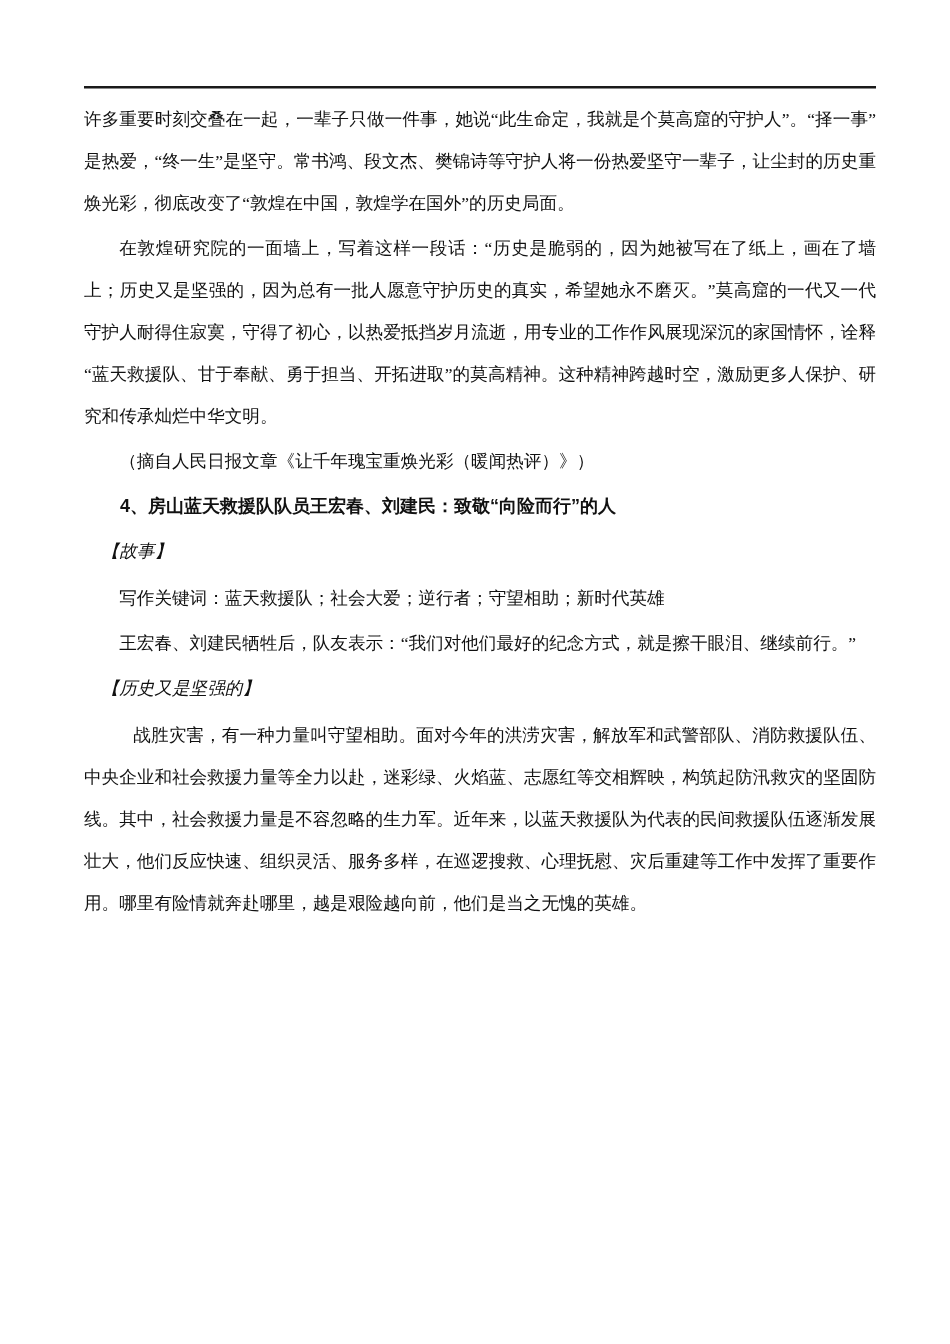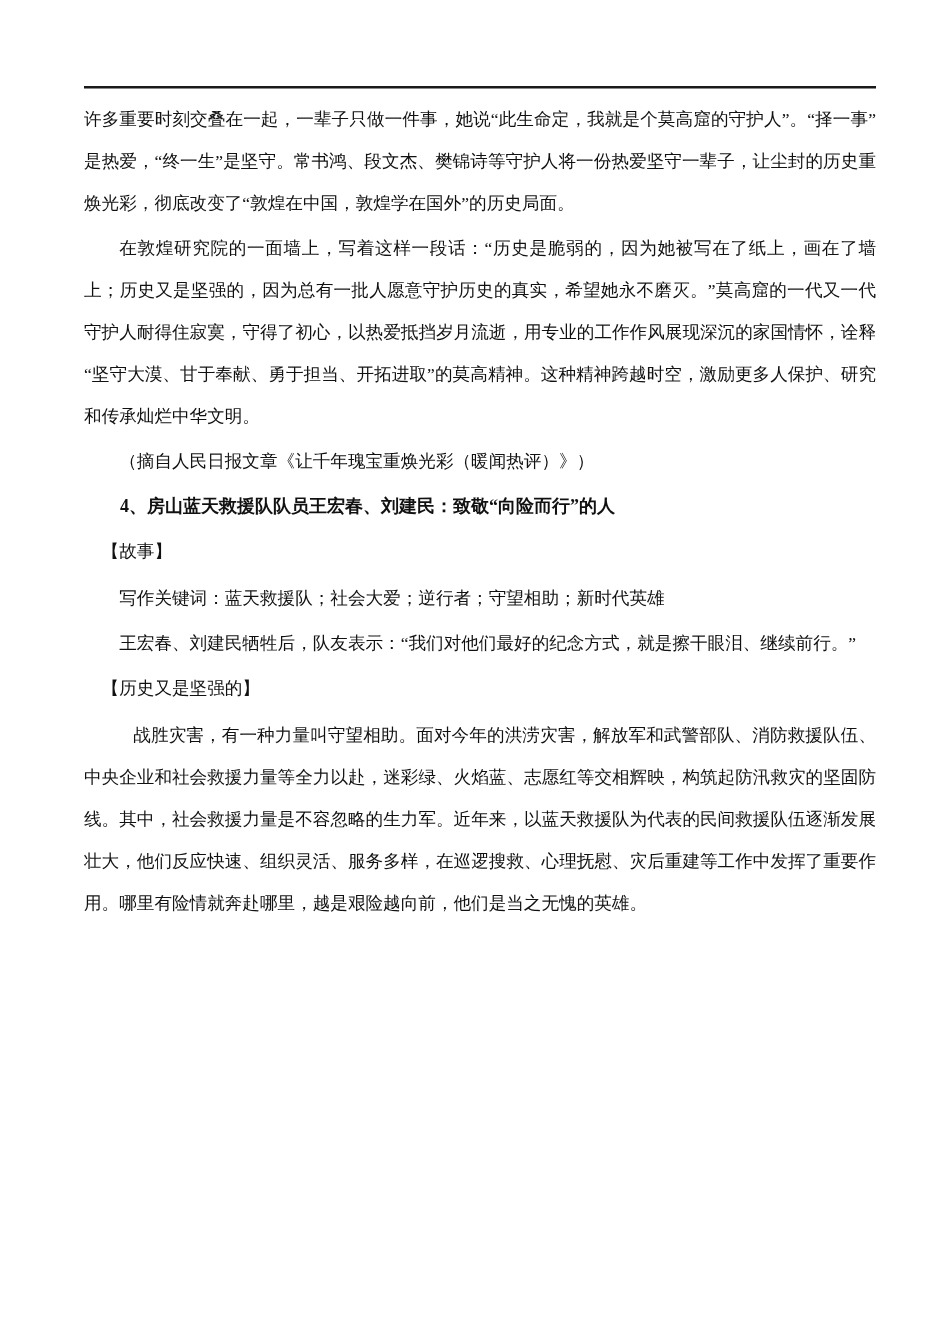--- a/index.html
+++ b/index.html
@@ -44,23 +44,24 @@
     text-justify: inter-ideograph;
     font-weight: normal;
     word-break: break-all;
   }
   .indent2 { text-indent: 2em; }
   .indent3 { text-indent: 2.8em; }
   .bracket-line {
     text-indent: 1em;
     text-align: left;
     margin: 2px 0 5px 0;
+    font-style: italic;
   }
   h3.heading {
-    font-family: Liberation Serif, serif;
+    font-family: Liberation Sans, sans-serif;
     font-weight: bold;
     font-size: 18px;
     text-indent: 2em;
     margin: 1px 0 3px 0;
   }
   .num-bold {
     font-family: "Liberation Sans", "DejaVu Sans", sans-serif;
     font-weight: bold;
     margin: 0 0.22em;
   }
@@ -68,21 +69,21 @@
 </head>
 <body>
 
 <div class="page">
   <div class="content">
 
     <div class="header-rule"></div>
 
     <p>许多重要时刻交叠在一起，一辈子只做一件事，她说“此生命定，我就是个莫高窟的守护人”。“择一事”是热爱，“终一生”是坚守。常书鸿、段文杰、樊锦诗等守护人将一份热爱坚守一辈子，让尘封的历史重焕光彩，彻底改变了“敦煌在中国，敦煌学在国外”的历史局面。</p>
 
-    <p class="indent2">在敦煌研究院的一面墙上，写着这样一段话：“历史是脆弱的，因为她被写在了纸上，画在了墙上；历史又是坚强的，因为总有一批人愿意守护历史的真实，希望她永不磨灭。”莫高窟的一代又一代守护人耐得住寂寞，守得了初心，以热爱抵挡岁月流逝，用专业的工作作风展现深沉的家国情怀，诠释“坚守大漠、甘于奉献、勇于担当、开拓进取”的莫高精神。这种精神跨越时空，激励更多人保护、研究和传承灿烂中华文明。</p>
+    <p class="indent2">在敦煌研究院的一面墙上，写着这样一段话：“历史是脆弱的，因为她被写在了纸上，画在了墙上；历史又是坚强的，因为总有一批人愿意守护历史的真实，希望她永不磨灭。”莫高窟的一代又一代守护人耐得住寂寞，守得了初心，以热爱抵挡岁月流逝，用专业的工作作风展现深沉的家国情怀，诠释“蓝天救援队、甘于奉献、勇于担当、开拓进取”的莫高精神。这种精神跨越时空，激励更多人保护、研究和传承灿烂中华文明。</p>
 
     <p class="indent2">（摘自人民日报文章《让千年瑰宝重焕光彩（暖闻热评）》）</p>
 
     <h3 class="heading">4、房山蓝天救援队队员王宏春、刘建民：致敬“向险而行”的人</h3>
 
     <p class="bracket-line">【故事】</p>
 
 
     <p class="indent2">写作关键词：蓝天救援队；社会大爱；逆行者；守望相助；新时代英雄</p>
 

